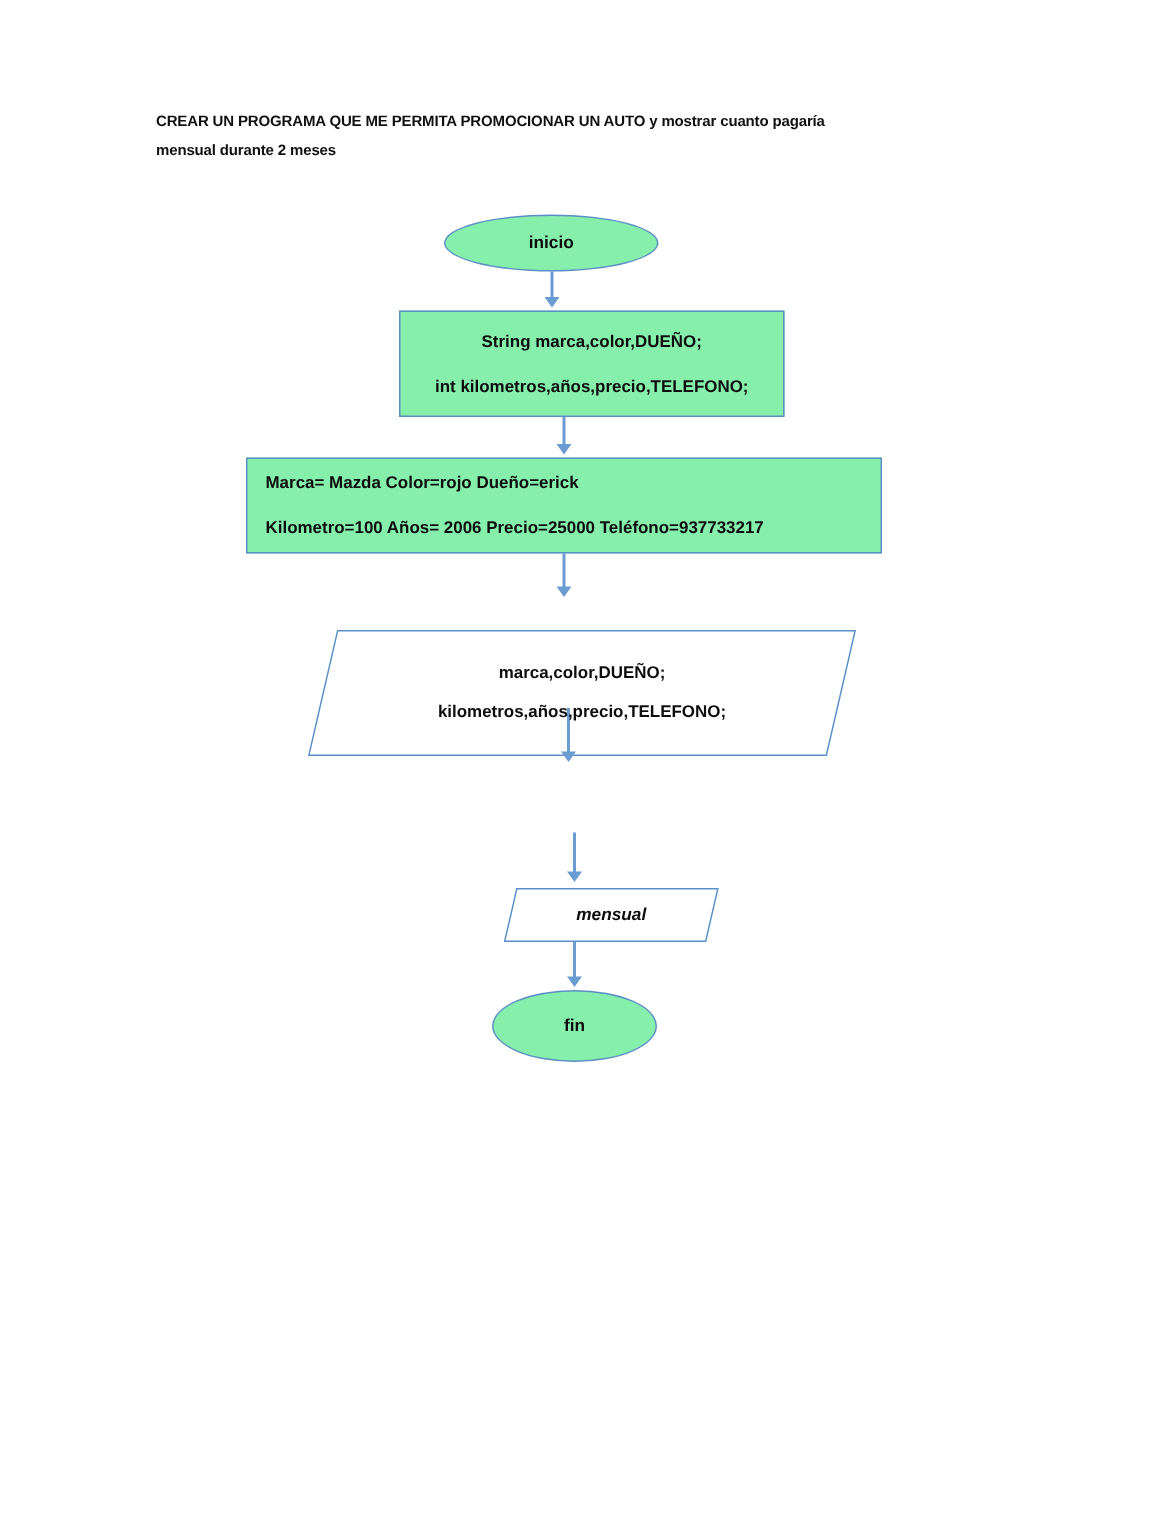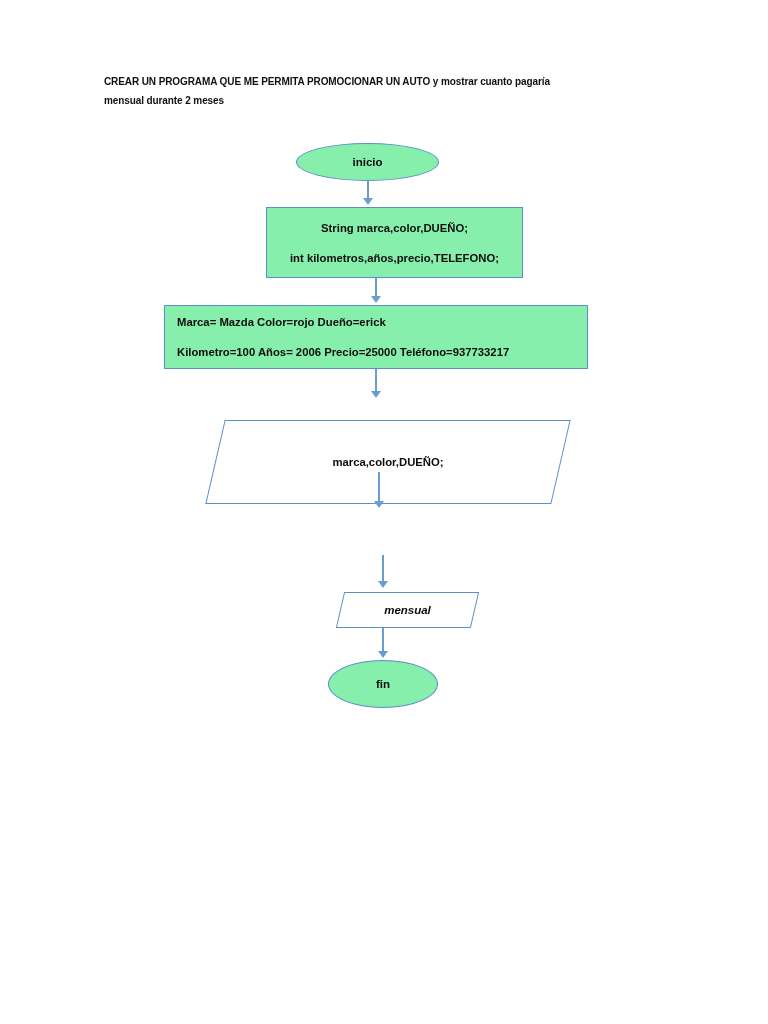--- a/index.html
+++ b/index.html
@@ -164,20 +164,21 @@
     <span class="ln">Kilometro=100    Años= 2006 Precio=25000  Teléfono=937733217</span>
   </div>
 
   <div class="conn" style="left:375px; top:369px; height:24px;"></div>
   <div class="arrowhead" style="left:371px; top:391px;"></div>
 
   <div class="para-wrap" id="shape-entrada">
     <div class="para-skin"></div>
     <div class="para-text">
       <span class="ln">marca,color,DUEÑO;</span>
+      <span class="ln">kilometros,años,precio,TELEFONO;</span>
     </div>
   </div>
 
   <div class="conn" style="left:378px; top:472px; height:31px;"></div>
   <div class="arrowhead" style="left:374px; top:501px;"></div>
 
 
   <div class="conn" style="left:382px; top:555px; height:28px;"></div>
   <div class="arrowhead" style="left:378px; top:581px;"></div>
 

